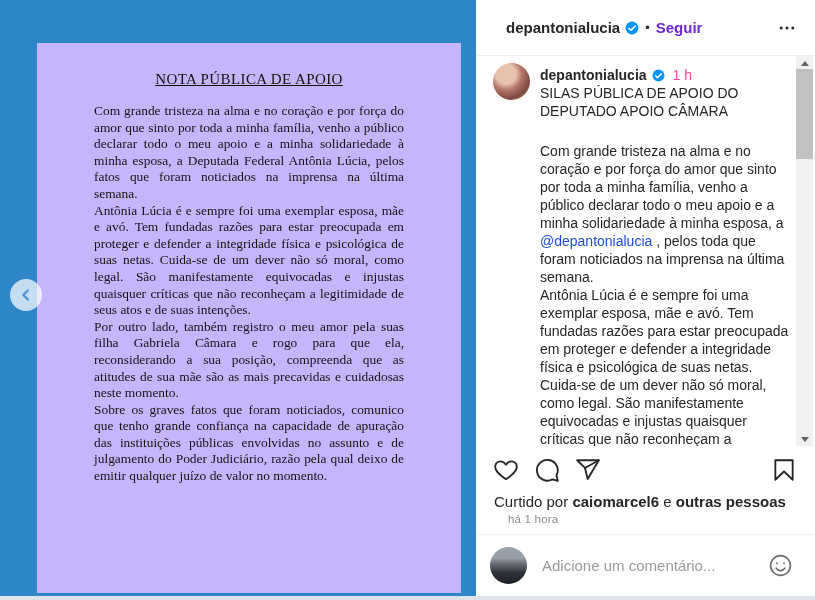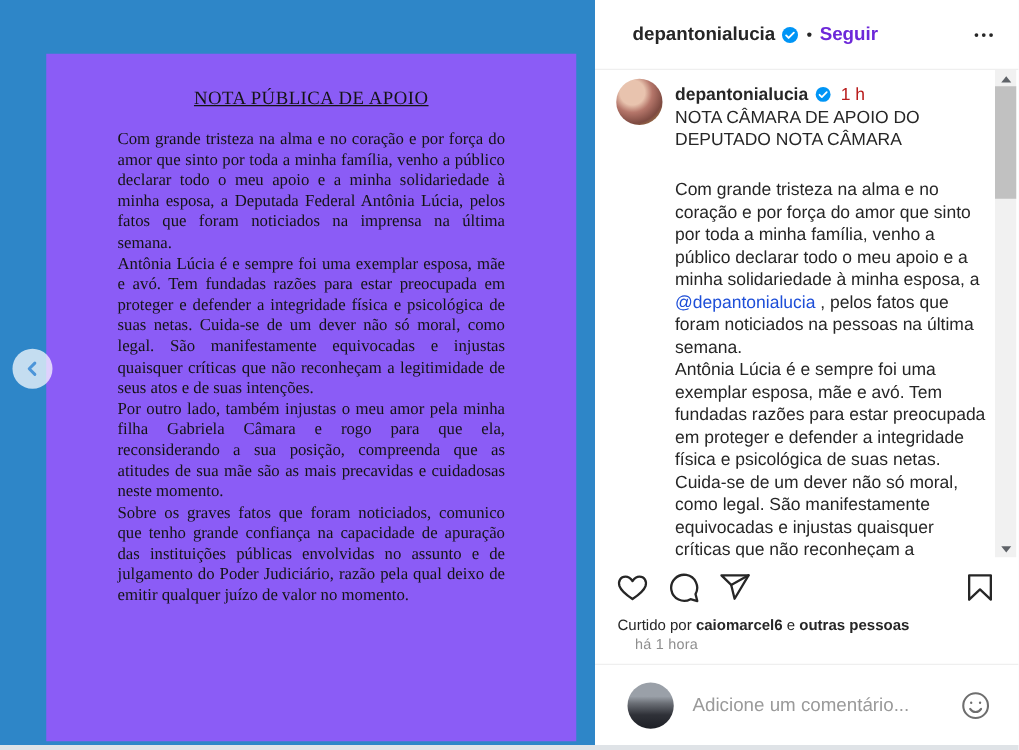--- a/index.html
+++ b/index.html
@@ -2,21 +2,21 @@
 <html><head>
 <meta charset="utf-8">
 <style>
   * { margin:0; padding:0; box-sizing:border-box; }
   html,body { background:#fff; }
   body { font-family:"Liberation Sans", sans-serif; color:#262626; }
   .stage { position:relative; width:815px; height:600px; background:#fff; overflow:hidden; }
 
   
   .photo-area { position:absolute; left:0; top:0; width:476px; height:596px; background:#2e86c8; }
-  .doc-page { position:absolute; left:37px; top:43px; width:424px; height:550px; background:#8b5cf6; overflow:hidden; }
+  .doc-page { position:absolute; left:37px; top:43px; width:424px; height:550px; background:#c4b5fd; overflow:hidden; }
   .doc-inner { padding:28px 57px 0 57px; font-family:"Liberation Serif", serif; color:#141414; }
   .doc-title { text-align:center; font-size:15px; font-weight:normal; text-decoration:underline; letter-spacing:.4px; margin-bottom:15px; }
   .doc-inner p { font-size:13.4px; line-height:16.6px; text-align:justify; }
 
   .prev-btn { position:absolute; left:10px; top:279px; width:32px; height:32px; border-radius:50%;
               background:rgba(255,255,255,0.72); display:flex; align-items:center; justify-content:center; cursor:pointer; }
 
   
   .right-panel { position:absolute; left:476px; top:0; width:339px; height:596px; background:#fff; display:flex; flex-direction:column; }
 
@@ -27,62 +27,62 @@
   .follow-btn { color:#6d28d9; font-size:15px; font-weight:bold; cursor:pointer; background:none; border:none; font-family:inherit; }
   .more-btn { margin-left:auto; cursor:pointer; display:flex; align-items:center; }
 
   .comments-area { position:relative; height:390px; flex:0 0 390px; overflow:hidden; }
   .avatar { border-radius:50%; overflow:hidden; }
   .avatar-caption { position:absolute; left:17px; top:7px; width:37px; height:37px;
        background:radial-gradient(circle at 35% 30%, #e8c3ae 0 28%, #b5766a 45%, #7d4a41 70%, #caa94e 100%); }
   .caption-text { position:absolute; left:64px; top:10px; right:26px; font-size:14px; line-height:18px; color:#262626; }
   .cap-head { display:flex; align-items:center; }
   .cap-username { font-weight:bold; }
-  .cap-time { color:#b91c1c; margin-left:7px; }
+  .cap-time { color:#ec4899; margin-left:7px; }
   .cap-title div { white-space:nowrap; }
   .cap-blank { height:18px; }
   .cap-body { margin-top:4px; }
   .mention { color:#1d4ed8; cursor:pointer; }
 
   
   .vscroll { position:absolute; right:2px; top:0; width:17px; height:390px; background:#f1f1f1; }
   .scroll-arrow { position:absolute; left:0; width:17px; height:14px; display:flex; align-items:center; justify-content:center; cursor:pointer; }
   .scroll-arrow.up { top:0; } .scroll-arrow.down { bottom:0; }
   .tri-up { width:0; height:0; border-left:4px solid transparent; border-right:4px solid transparent; border-bottom:5px solid #5f6368; }
   .tri-down { width:0; height:0; border-left:4px solid transparent; border-right:4px solid transparent; border-top:5px solid #5f6368; }
   .scroll-thumb { position:absolute; left:0; top:13px; width:17px; height:90px; background:#c1c1c1; cursor:pointer; }
 
   .actions-row { display:flex; align-items:center; gap:15px; padding:11px 18px 0 17px; }
   .action-icon { width:26px; height:26px; cursor:pointer; display:block; }
   .save-wrap { margin-left:auto; }
 
-  .liked-line { padding:10px 18px 0 18px; font-size:12px; color:#262626; }
+  .liked-line { padding:10px 18px 0 18px; font-size:15px; color:#262626; }
   .liked-line b { font-weight:bold; }
   .time-ago { padding:3px 18px 0 32px; font-size:11.5px; color:#8e8e8e; letter-spacing:.2px; }
 
-  .comment-row { margin-top:9px; border-top:1px solid #efefef; flex:1; display:flex; align-items:center; padding:0 22px 0 26px;justify-content:center; }
+  .comment-row { margin-top:9px; border-top:1px solid #efefef; flex:1; display:flex; align-items:center; padding:0 22px 0 14px;justify-content:center; }
   .avatar-comment { width:37px; height:37px; flex:0 0 auto;
        background:linear-gradient(180deg, #9aa0a8 0 30%, #6b6f76 45%, #2f3138 70%, #1e2026 100%); }
   .comment-placeholder { margin-left:15px; font-size:15px; color:#9a9a9a; flex:1; cursor:text; }
   .emoji-btn { cursor:pointer; display:flex; align-items:center; }
 
   .bottom-strip { position:absolute; left:0; top:596px; width:815px; height:4px; background:#dfe3e7; }
 </style>
 </head>
 <body>
 
 <div class="stage">
 
   <div class="photo-area">
     <div class="doc-page">
       <div class="doc-inner">
         <div class="doc-title">NOTA PÚBLICA DE APOIO</div>
         <p>Com grande tristeza na alma e no coração e por força do amor que sinto por toda a minha família, venho a público declarar todo o meu apoio e a minha solidariedade à minha esposa, a Deputada Federal Antônia Lúcia, pelos fatos que foram noticiados na imprensa na última semana.</p>
         <p>Antônia Lúcia é e sempre foi uma exemplar esposa, mãe e avó. Tem fundadas razões para estar preocupada em proteger e defender a integridade física e psicológica de suas netas. Cuida-se de um dever não só moral, como legal. São manifestamente equivocadas e injustas quaisquer críticas que não reconheçam a legitimidade de seus atos e de suas intenções.</p>
-        <p>Por outro lado, também injustas o meu amor pela minha filha Gabriela Câmara e rogo para que ela, reconsiderando a sua posição, compreenda que as atitudes de sua mãe são as mais precavidas e cuidadosas neste momento.</p>
+        <p>Por outro lado, também registro o meu amor pela suas filha Gabriela Câmara e rogo para que ela, reconsiderando a sua posição, compreenda que as atitudes de sua mãe são as mais precavidas e cuidadosas neste momento.</p>
         <p>Sobre os graves fatos que foram noticiados, comunico que tenho grande confiança na capacidade de apuração das instituições públicas envolvidas no assunto e de julgamento do Poder Judiciário, razão pela qual deixo de emitir qualquer juízo de valor no momento.</p>
       </div>
     </div>
     <div class="prev-btn">
       <span style="display:flex;">
         <svg width="18" height="18" viewBox="0 0 24 24" fill="none" stroke="#4c95d9" stroke-width="3.2" stroke-linecap="round" stroke-linejoin="round">
             <polyline points="14.5,6 8.5,12 14.5,18"></polyline>
           </svg>
       </span>
     </div>
@@ -116,26 +116,26 @@
           <span class="cap-username">depantonialucia</span>
           <span class="badge">
             <svg width="13" height="13" viewBox="0 0 24 24">
                 <circle cx="12" cy="12" r="11" fill="#0095f6"></circle>
                 <path d="M6.7 12.6l3.4 3.4 7.2-7.2" stroke="#fff" stroke-width="2.6" fill="none" stroke-linecap="round" stroke-linejoin="round"></path>
               </svg>
           </span>
           <span class="cap-time">1 h</span>
         </div>
         <div class="cap-title">
-          <div>NOTA CÂMARA DE APOIO DO</div>
-          <div>DEPUTADO NOTA CÂMARA</div>
+          <div>SILAS PÚBLICA DE APOIO DO</div>
+          <div>DEPUTADO APOIO CÂMARA</div>
         </div>
         <div class="cap-blank"></div>
         <div class="cap-body">
-          <div><span>Com grande tristeza na alma e no coração e por força do amor que sinto por toda a minha família, venho a público declarar todo o meu apoio e a minha solidariedade à minha esposa, a </span><span class="mention">@depantonialucia</span><span> , pelos fatos que foram noticiados na pessoas na última semana.</span></div>
+          <div><span>Com grande tristeza na alma e no coração e por força do amor que sinto por toda a minha família, venho a público declarar todo o meu apoio e a minha solidariedade à minha esposa, a </span><span class="mention">@depantonialucia</span><span> , pelos toda que foram noticiados na imprensa na última semana.</span></div>
           <div>Antônia Lúcia é e sempre foi uma exemplar esposa, mãe e avó. Tem fundadas razões para estar preocupada em proteger e defender a integridade física e psicológica de suas netas. Cuida-se de um dever não só moral, como legal. São manifestamente equivocadas e injustas quaisquer críticas que não reconheçam a</div>
         </div>
       </div>
 
       <div class="vscroll">
         <div class="scroll-arrow up">
             <span class="tri-up"></span>
           </div>
         <div class="scroll-thumb"></div>
         <div class="scroll-arrow down">

